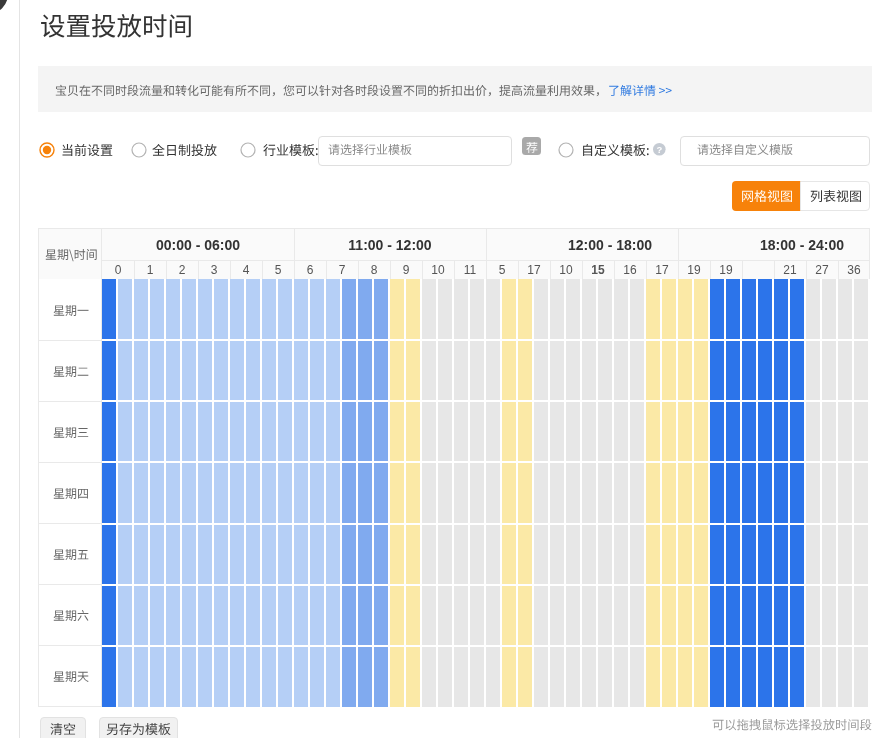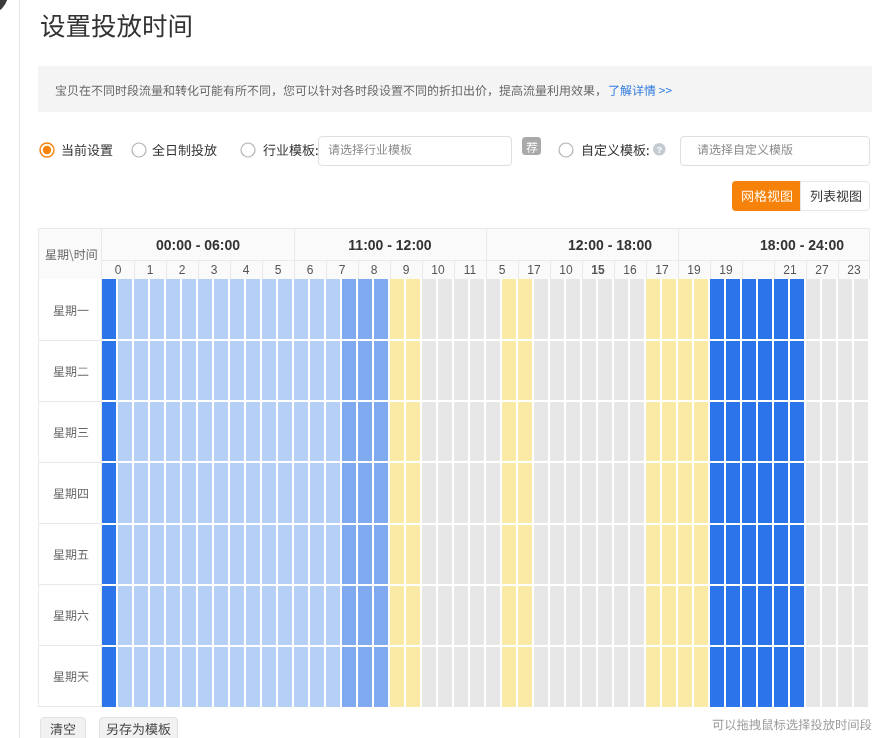--- a/index.html
+++ b/index.html
@@ -229,21 +229,21 @@
 <div style="position:absolute;left:518px;top:263px;width:32px;text-align:center;font-size:12px;color:#555;line-height:14px;">17</div>
 <div style="position:absolute;left:550px;top:263px;width:32px;text-align:center;font-size:12px;color:#555;line-height:14px;">10</div>
 <div style="position:absolute;left:582px;top:263px;width:32px;text-align:center;font-size:12px;color:#555;line-height:14px;font-weight:bold;">15</div>
 <div style="position:absolute;left:614px;top:263px;width:32px;text-align:center;font-size:12px;color:#555;line-height:14px;">16</div>
 <div style="position:absolute;left:646px;top:263px;width:32px;text-align:center;font-size:12px;color:#555;line-height:14px;">17</div>
 <div style="position:absolute;left:678px;top:263px;width:32px;text-align:center;font-size:12px;color:#555;line-height:14px;">19</div>
 <div style="position:absolute;left:710px;top:263px;width:32px;text-align:center;font-size:12px;color:#555;line-height:14px;">19</div>
 <div style="position:absolute;left:742px;top:263px;width:32px;text-align:right;font-size:12px;color:#0c4a6e;line-height:14px;margin-top:24px;">20</div>
 <div style="position:absolute;left:774px;top:263px;width:32px;text-align:center;font-size:12px;color:#555;line-height:14px;">21</div>
 <div style="position:absolute;left:806px;top:263px;width:32px;text-align:center;font-size:12px;color:#555;line-height:14px;">27</div>
-<div style="position:absolute;left:838px;top:263px;width:32px;text-align:center;font-size:12px;color:#555;line-height:14px;">23</div>
+<div style="position:absolute;left:838px;top:263px;width:32px;text-align:center;font-size:12px;color:#555;line-height:14px;">36</div>
 <svg style="position:absolute;left:45px;top:247px;overflow:visible" width="52.7" height="16.8">
     <g fill="#666666" transform="translate(0,12.00) scale(0.012000,-0.012000)">
       <path transform="translate(0,0)" d="M242 594H758V504H242ZM242 739H758V651H242ZM169 799V444H835V799ZM233 443C193 355 123 268 50 212C68 201 99 179 113 165C148 195 184 234 217 277H462V182H182V121H462V12H65V-54H937V12H540V121H832V182H540V277H874V341H540V422H462V341H262C279 367 294 395 307 422Z"></path>
       <path transform="translate(1000,0)" d="M178 143C148 76 95 9 39 -36C57 -47 87 -68 101 -80C155 -30 213 47 249 123ZM321 112C360 65 406 -1 424 -42L486 -6C465 35 419 97 379 143ZM855 722V561H650V722ZM580 790V427C580 283 572 92 488 -41C505 -49 536 -71 548 -84C608 11 634 139 644 260H855V17C855 1 849 -3 835 -4C820 -5 769 -5 716 -3C726 -23 737 -56 740 -76C813 -76 861 -75 889 -62C918 -50 927 -27 927 16V790ZM855 494V328H648C650 363 650 396 650 427V494ZM387 828V707H205V828H137V707H52V640H137V231H38V164H531V231H457V640H531V707H457V828ZM205 640H387V551H205ZM205 491H387V393H205ZM205 332H387V231H205Z"></path>
       <path transform="translate(2000,0)" d="M314 -179H380L81 794H15Z"></path>
       <path transform="translate(2392,0)" d="M474 452C527 375 595 269 627 208L693 246C659 307 590 409 536 485ZM324 402V174H153V402ZM324 469H153V688H324ZM81 756V25H153V106H394V756ZM764 835V640H440V566H764V33C764 13 756 6 736 6C714 4 640 4 562 7C573 -15 585 -49 590 -70C690 -70 754 -69 790 -56C826 -44 840 -22 840 33V566H962V640H840V835Z"></path>
       <path transform="translate(3392,0)" d="M91 615V-80H168V615ZM106 791C152 747 204 684 227 644L289 684C265 726 211 785 164 827ZM379 295H619V160H379ZM379 491H619V358H379ZM311 554V98H690V554ZM352 784V713H836V11C836 -2 832 -6 819 -7C806 -7 765 -8 723 -6C733 -25 743 -57 747 -75C808 -75 851 -75 878 -63C904 -50 913 -31 913 11V784Z"></path>
     </g>
   </svg>
 <div style="position:absolute;left:102px;top:279px;width:16px;height:428px;background:#2C74EA;border-right:2px solid #fff;"></div>

